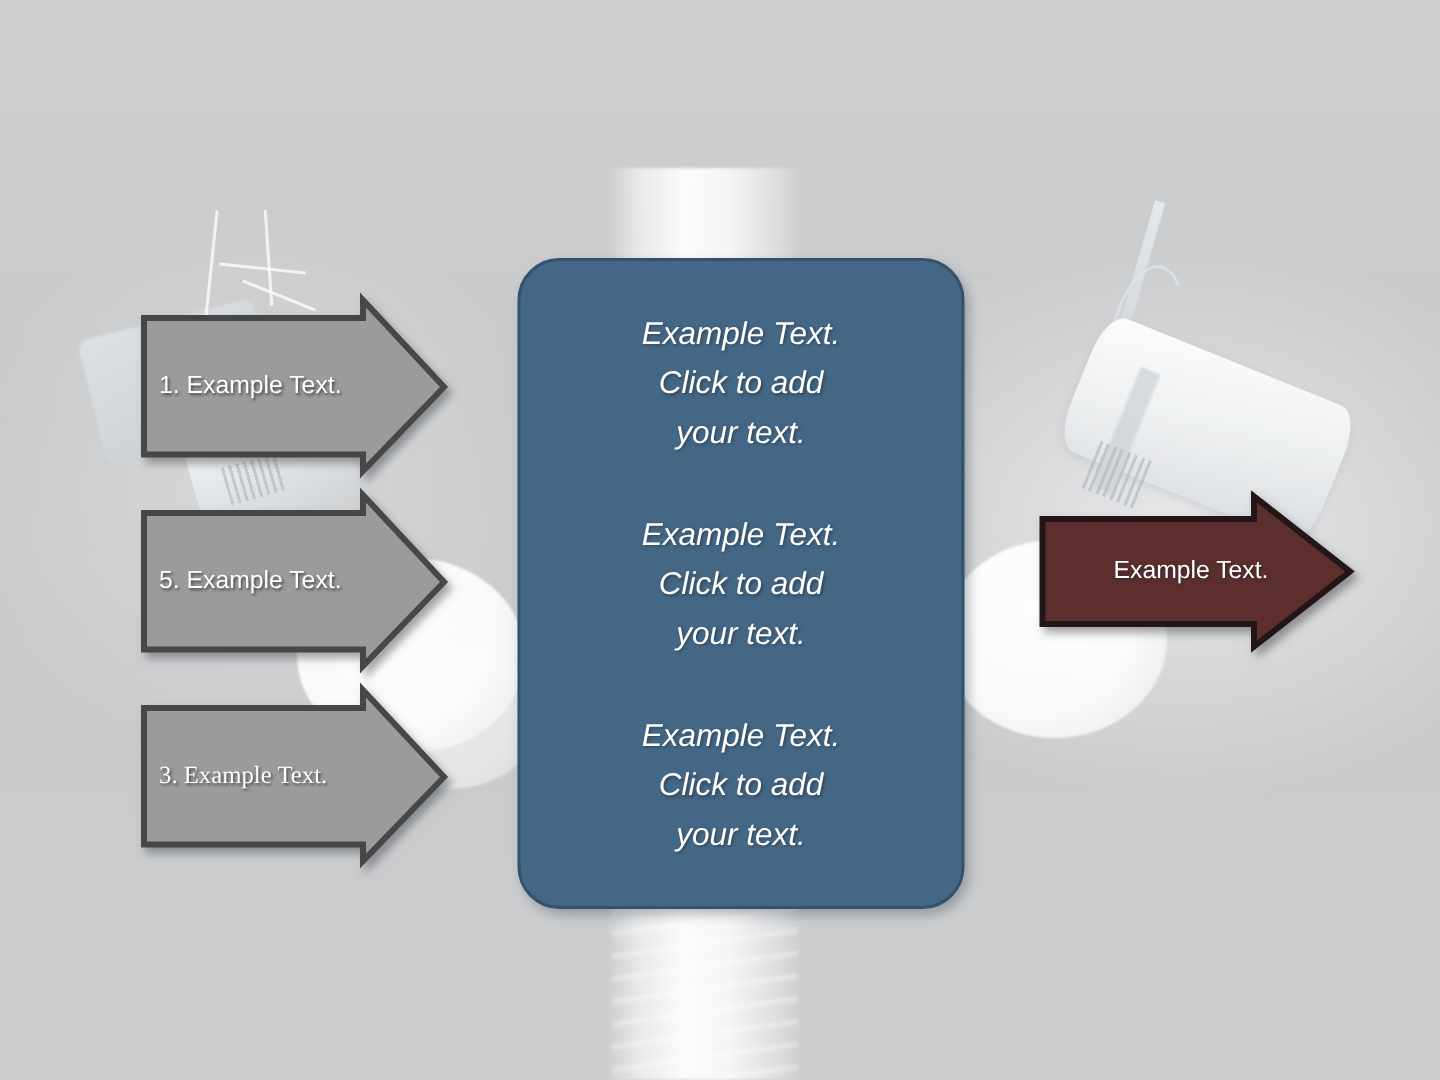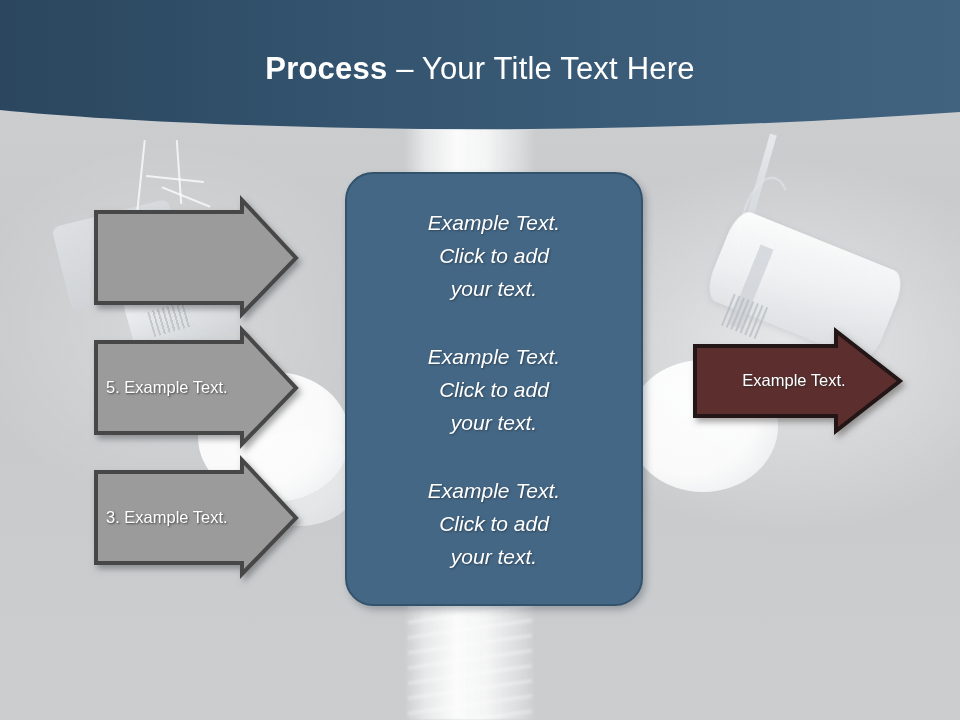--- a/index.html
+++ b/index.html
@@ -213,21 +213,21 @@
     position: absolute;
     color: #ffffff;
     font-size: 16.5px;
     line-height: 20px;
     white-space: nowrap;
     text-shadow: 1px 1px 2px rgba(40,40,40,.75);
   }
 
   #arrow1 { left: 90px; top: 194px; }
   #arrow2 { left: 90px; top: 324px; }
-  #arrow3 { left: 90px; top: 454px; }
+  #arrow3 { left: 90px; top: 454px; font-family: Liberation Serif, serif; }
   #arrow4 { left: 690px; top: 326px; }
 
   #arrow1 .arrow-label, #arrow2 .arrow-label, #arrow3 .arrow-label {
     left: 16px; top: 53px; width: 158px; text-align: left;
   }
   #arrow4 .arrow-label {
     left: 20px; top: 44px; width: 168px; text-align: center;
   }
 
   
@@ -281,46 +281,31 @@
     <div class="bg-arm"></div>
     <div class="bg-hook"></div>
     <div class="bg-ring"></div>
     <div class="bg-strobe"></div>
     <div class="bg-strobe-band"></div>
     <div class="bg-strobe-grid"></div>
     <div class="bg-column"></div>
     <div class="bg-column-streaks"></div>
   </div>
 
-  <div class="header">
-    <svg width="960" height="136" viewBox="0 0 960 136" xmlns="http://www.w3.org/2000/svg">
-      <defs>
-        <linearGradient id="hdrGrad" x1="0" y1="0" x2="1" y2="0">
-          <stop offset="0%" stop-color="#2b465e"></stop>
-          <stop offset="35%" stop-color="#33536e"></stop>
-          <stop offset="70%" stop-color="#3c5d79"></stop>
-          <stop offset="100%" stop-color="#41637f"></stop>
-        </linearGradient>
-      </defs>
-      <path d="M0,0 L960,0 L960,112 C760,126 560,132 360,128 C200,125 80,118 0,110 Z" fill="url(#hdrGrad)"></path>
-    </svg>
-    <div class="title">
-      <span class="strong">Process</span><span class="rest"> – Your Title Text Here</span>
-    </div>
-  </div>
 
   <div class="arrow-wrap" id="arrow1">
     <svg width="212" height="126" viewBox="0 0 212 126" xmlns="http://www.w3.org/2000/svg">
       <defs>
         <filter id="shA" x="-25%" y="-25%" width="160%" height="170%">
           <feDropShadow dx="3" dy="4" stdDeviation="3" flood-color="#55585b" flood-opacity="0.55"></feDropShadow>
         </filter>
       </defs>
       <path d="M6,18 L152,18 L152,6 L206,64 L152,120 L152,109 L6,109 Z" fill="#9b9b9b" stroke="#474747" stroke-width="4" stroke-linejoin="miter" filter="url(#shA)"></path>
     </svg>
+    <div class="arrow-label">1. Example Text.</div>
   </div>
 
   <div class="arrow-wrap" id="arrow2">
     <svg width="212" height="126" viewBox="0 0 212 126" xmlns="http://www.w3.org/2000/svg">
       <defs>
         <filter id="shB" x="-25%" y="-25%" width="160%" height="170%">
           <feDropShadow dx="3" dy="4" stdDeviation="3" flood-color="#55585b" flood-opacity="0.55"></feDropShadow>
         </filter>
       </defs>
       <path d="M6,18 L152,18 L152,6 L206,64 L152,120 L152,109 L6,109 Z" fill="#9b9b9b" stroke="#474747" stroke-width="4" stroke-linejoin="miter" filter="url(#shB)"></path>

